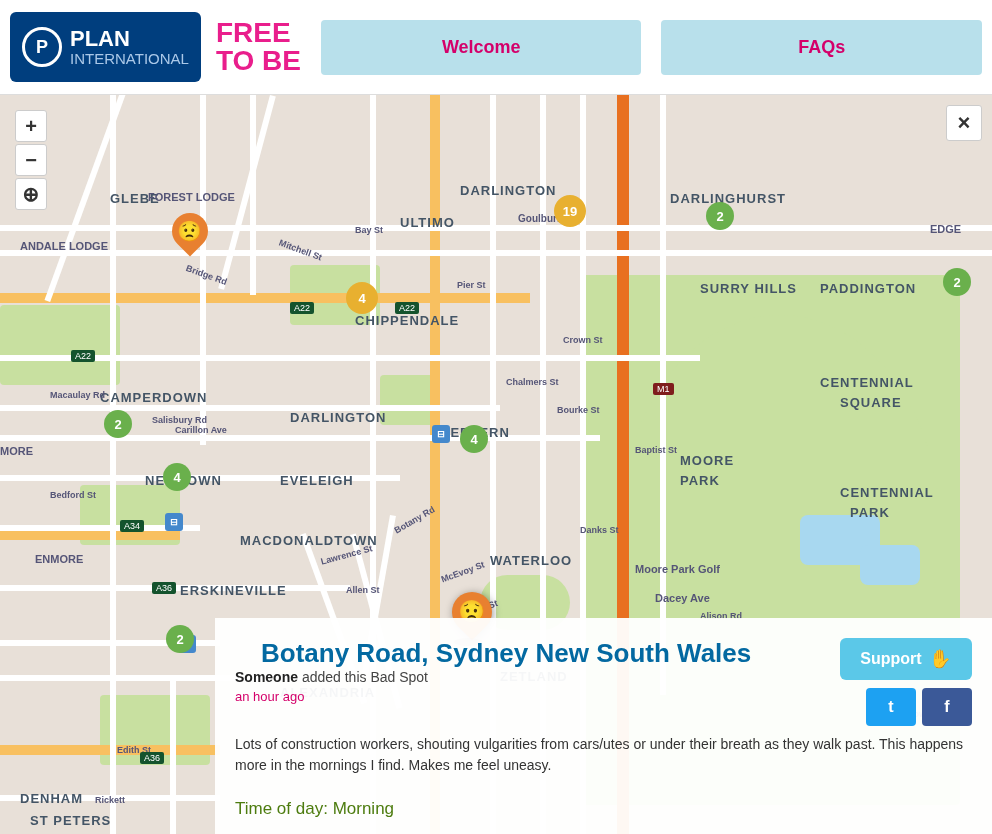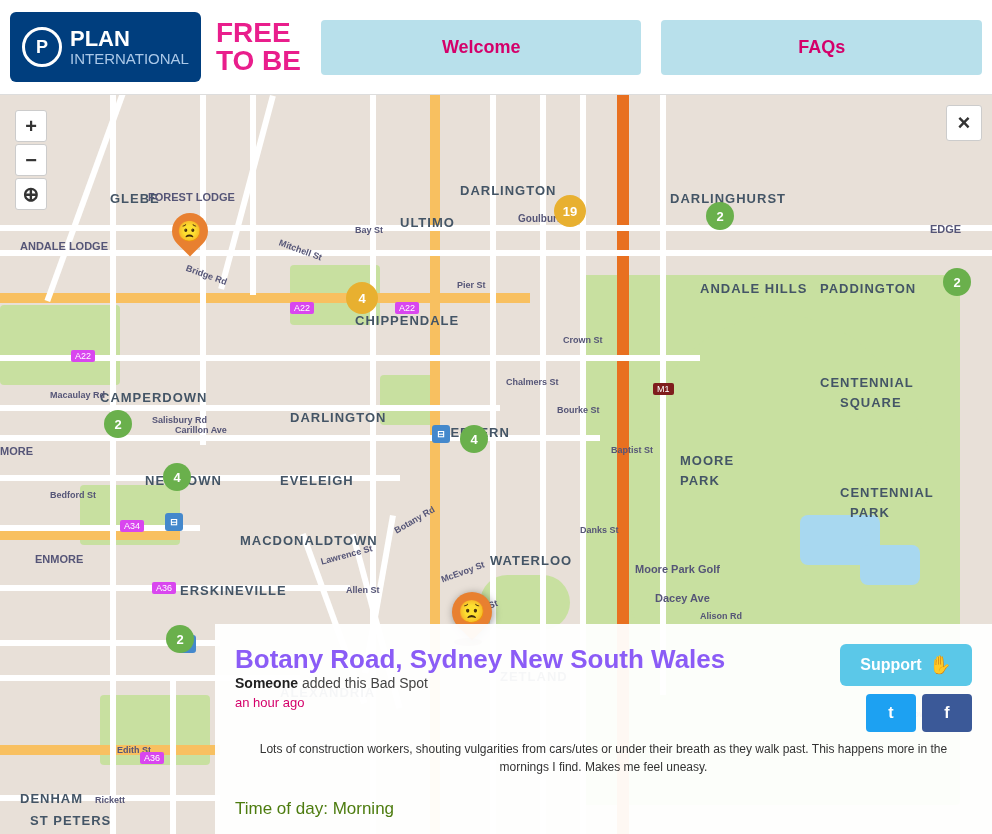--- a/index.html
+++ b/index.html
@@ -148,23 +148,24 @@
     }
     #info-panel-header {
       display: flex;
       align-items: flex-start;
       justify-content: space-between;
       margin-bottom: 8px;
     }
     #info-location {
       font-size: 26px;
       font-weight: bold;
-      color: #8b5cf6;
+      color: #0369a1;
       flex: 1;
       line-height: 1.2;
+      margin-left: 26px;
     }
     #support-btn {
       background: #5bc8e8;
       border: none;
       border-radius: 6px;
       padding: 10px 20px;
       color: #fff;
       font-size: 16px;
       font-weight: bold;
       cursor: pointer;
@@ -200,25 +201,24 @@
       color: #444;
       margin-bottom: 4px;
     }
     #info-added strong { color: #222; }
     #info-time {
       color: #d4006a;
       font-size: 13px;
       margin-bottom: 12px;
     }
     #info-description {
-      font-size: 12px;
+      font-size: 14px;
       color: #333;
       line-height: 1.5;
       margin-bottom: 23px;
-      text-align: center;
     }
     #info-time-of-day {
       font-size: 17px;
       color: #4d7c0f;
     }
 
     
     .map-fake {
       position: absolute;
       top: 0; left: 0; width: 100%; height: 100%;
@@ -226,21 +226,21 @@
     }
     .road-h { position: absolute; background: #fff; height: 6px; }
     .road-v { position: absolute; background: #fff; width: 6px; }
     .road-main-h { position: absolute; background: #f8c060; height: 10px; }
     .road-main-v { position: absolute; background: #f8c060; width: 10px; }
     .road-orange-v { position: absolute; background: #e87020; width: 12px; }
     .park-area { position: absolute; background: #c8e0a0; border-radius: 4px; }
     .water-area { position: absolute; background: #a8d8f0; border-radius: 8px; }
     .map-label { position: absolute; color: #557; font-size: 11px; font-weight: bold; white-space: nowrap; }
     .map-label-large { position: absolute; color: #445566; font-size: 13px; font-weight: bold; white-space: nowrap; letter-spacing: 1px; }
-    .map-badge { position: absolute; background: #d946ef; color: #fff; font-size: 9px; padding: 1px 4px; border-radius: 2px; }
+    .map-badge { position: absolute; background: #14532d; color: #fff; font-size: 9px; padding: 1px 4px; border-radius: 2px; }
     .map-badge-m1 { background: #7f1d1d; }
   </style>
 </head>
 <body>
 
 <div id="header">
   <div id="plan-logo">
     <div class="plan-circle">P</div>
     <div>
       <div class="plan-text">PLAN</div>
@@ -304,21 +304,21 @@
     <div style="position:absolute;left:270px;top:0;width:6px;height:200px;background:#fff;transform:rotate(15deg);transform-origin:top left;"></div>
     <div style="position:absolute;left:300px;top:440px;width:6px;height:180px;background:#fff;transform:rotate(-20deg);transform-origin:top left;"></div>
     <div style="position:absolute;left:350px;top:440px;width:6px;height:180px;background:#fff;transform:rotate(-15deg);transform-origin:top left;"></div>
     <div style="position:absolute;left:390px;top:420px;width:6px;height:160px;background:#fff;transform:rotate(10deg);transform-origin:top left;"></div>
 
     <div class="map-label-large" style="left:110px;top:96px;">GLEBE</div>
     <div class="map-label-large" style="left:400px;top:120px;">ULTIMO</div>
     <div class="map-label-large" style="left:460px;top:88px;">DARLINGTON</div>
     <div class="map-label-large" style="left:670px;top:96px;">DARLINGHURST</div>
     <div class="map-label-large" style="left:670px;top:140px;"></div>
-    <div class="map-label-large" style="left:700px;top:186px;">ANDALE HILLS</div>
+    <div class="map-label-large" style="left:700px;top:186px;">SURRY HILLS</div>
     <div class="map-label-large" style="left:780px;top:156px;"></div>
     <div class="map-label-large" style="left:820px;top:186px;">PADDINGTON</div>
     <div class="map-label-large" style="left:100px;top:295px;">CAMPERDOWN</div>
     <div class="map-label-large" style="left:355px;top:218px;">CHIPPENDALE</div>
     <div class="map-label-large" style="left:290px;top:315px;">DARLINGTON</div>
     <div class="map-label-large" style="left:440px;top:330px;">REDFERN</div>
     <div class="map-label-large" style="left:820px;top:280px;">CENTENNIAL</div>
     <div class="map-label-large" style="left:840px;top:300px;">SQUARE</div>
     <div class="map-label-large" style="left:145px;top:378px;">NEWTOWN</div>
     <div class="map-label-large" style="left:280px;top:378px;">EVELEIGH</div>
@@ -344,21 +344,21 @@
     <div class="map-label" style="left:185px;top:175px;font-size:9px;transform:rotate(20deg);">Bridge Rd</div>
     <div class="map-label" style="left:278px;top:150px;font-size:9px;transform:rotate(20deg);">Mitchell St</div>
     <div class="map-label" style="left:355px;top:130px;font-size:9px;">Bay St</div>
     <div class="map-label" style="left:152px;top:320px;font-size:9px;">Salisbury Rd</div>
     <div class="map-label" style="left:175px;top:330px;font-size:9px;">Carillon Ave</div>
     <div class="map-label" style="left:50px;top:295px;font-size:9px;">Macaulay Rd</div>
     <div class="map-label" style="left:50px;top:395px;font-size:9px;">Bedford St</div>
     <div class="map-label" style="left:506px;top:282px;font-size:9px;">Chalmers St</div>
     <div class="map-label" style="left:557px;top:310px;font-size:9px;">Bourke St</div>
     <div class="map-label" style="left:563px;top:240px;font-size:9px;">Crown St</div>
-    <div class="map-label" style="left:564px;top:350px;font-size:9px;padding-left:47px;">Baptist St</div>
+    <div class="map-label" style="left:588px;top:350px;font-size:9px;padding-left:47px;">Baptist St</div>
     <div class="map-label" style="left:580px;top:430px;font-size:9px;">Danks St</div>
     <div class="map-label" style="left:346px;top:490px;font-size:9px;">Allen St</div>
     <div class="map-label" style="left:440px;top:472px;font-size:9px;transform:rotate(-20deg);">McEvoy St</div>
     <div class="map-label" style="left:320px;top:455px;font-size:9px;transform:rotate(-15deg);">Lawrence St</div>
     <div class="map-label" style="left:456px;top:510px;font-size:9px;transform:rotate(-20deg);">Bourke St</div>
     <div class="map-label" style="left:700px;top:516px;font-size:9px;">Alison Rd</div>
     <div class="map-label" style="left:879px;top:570px;font-size:9px;">Darley Rd</div>
     <div class="map-label" style="left:117px;top:650px;font-size:9px;">Edith St</div>
     <div class="map-label" style="left:95px;top:700px;font-size:9px;">Rickett</div>
 

